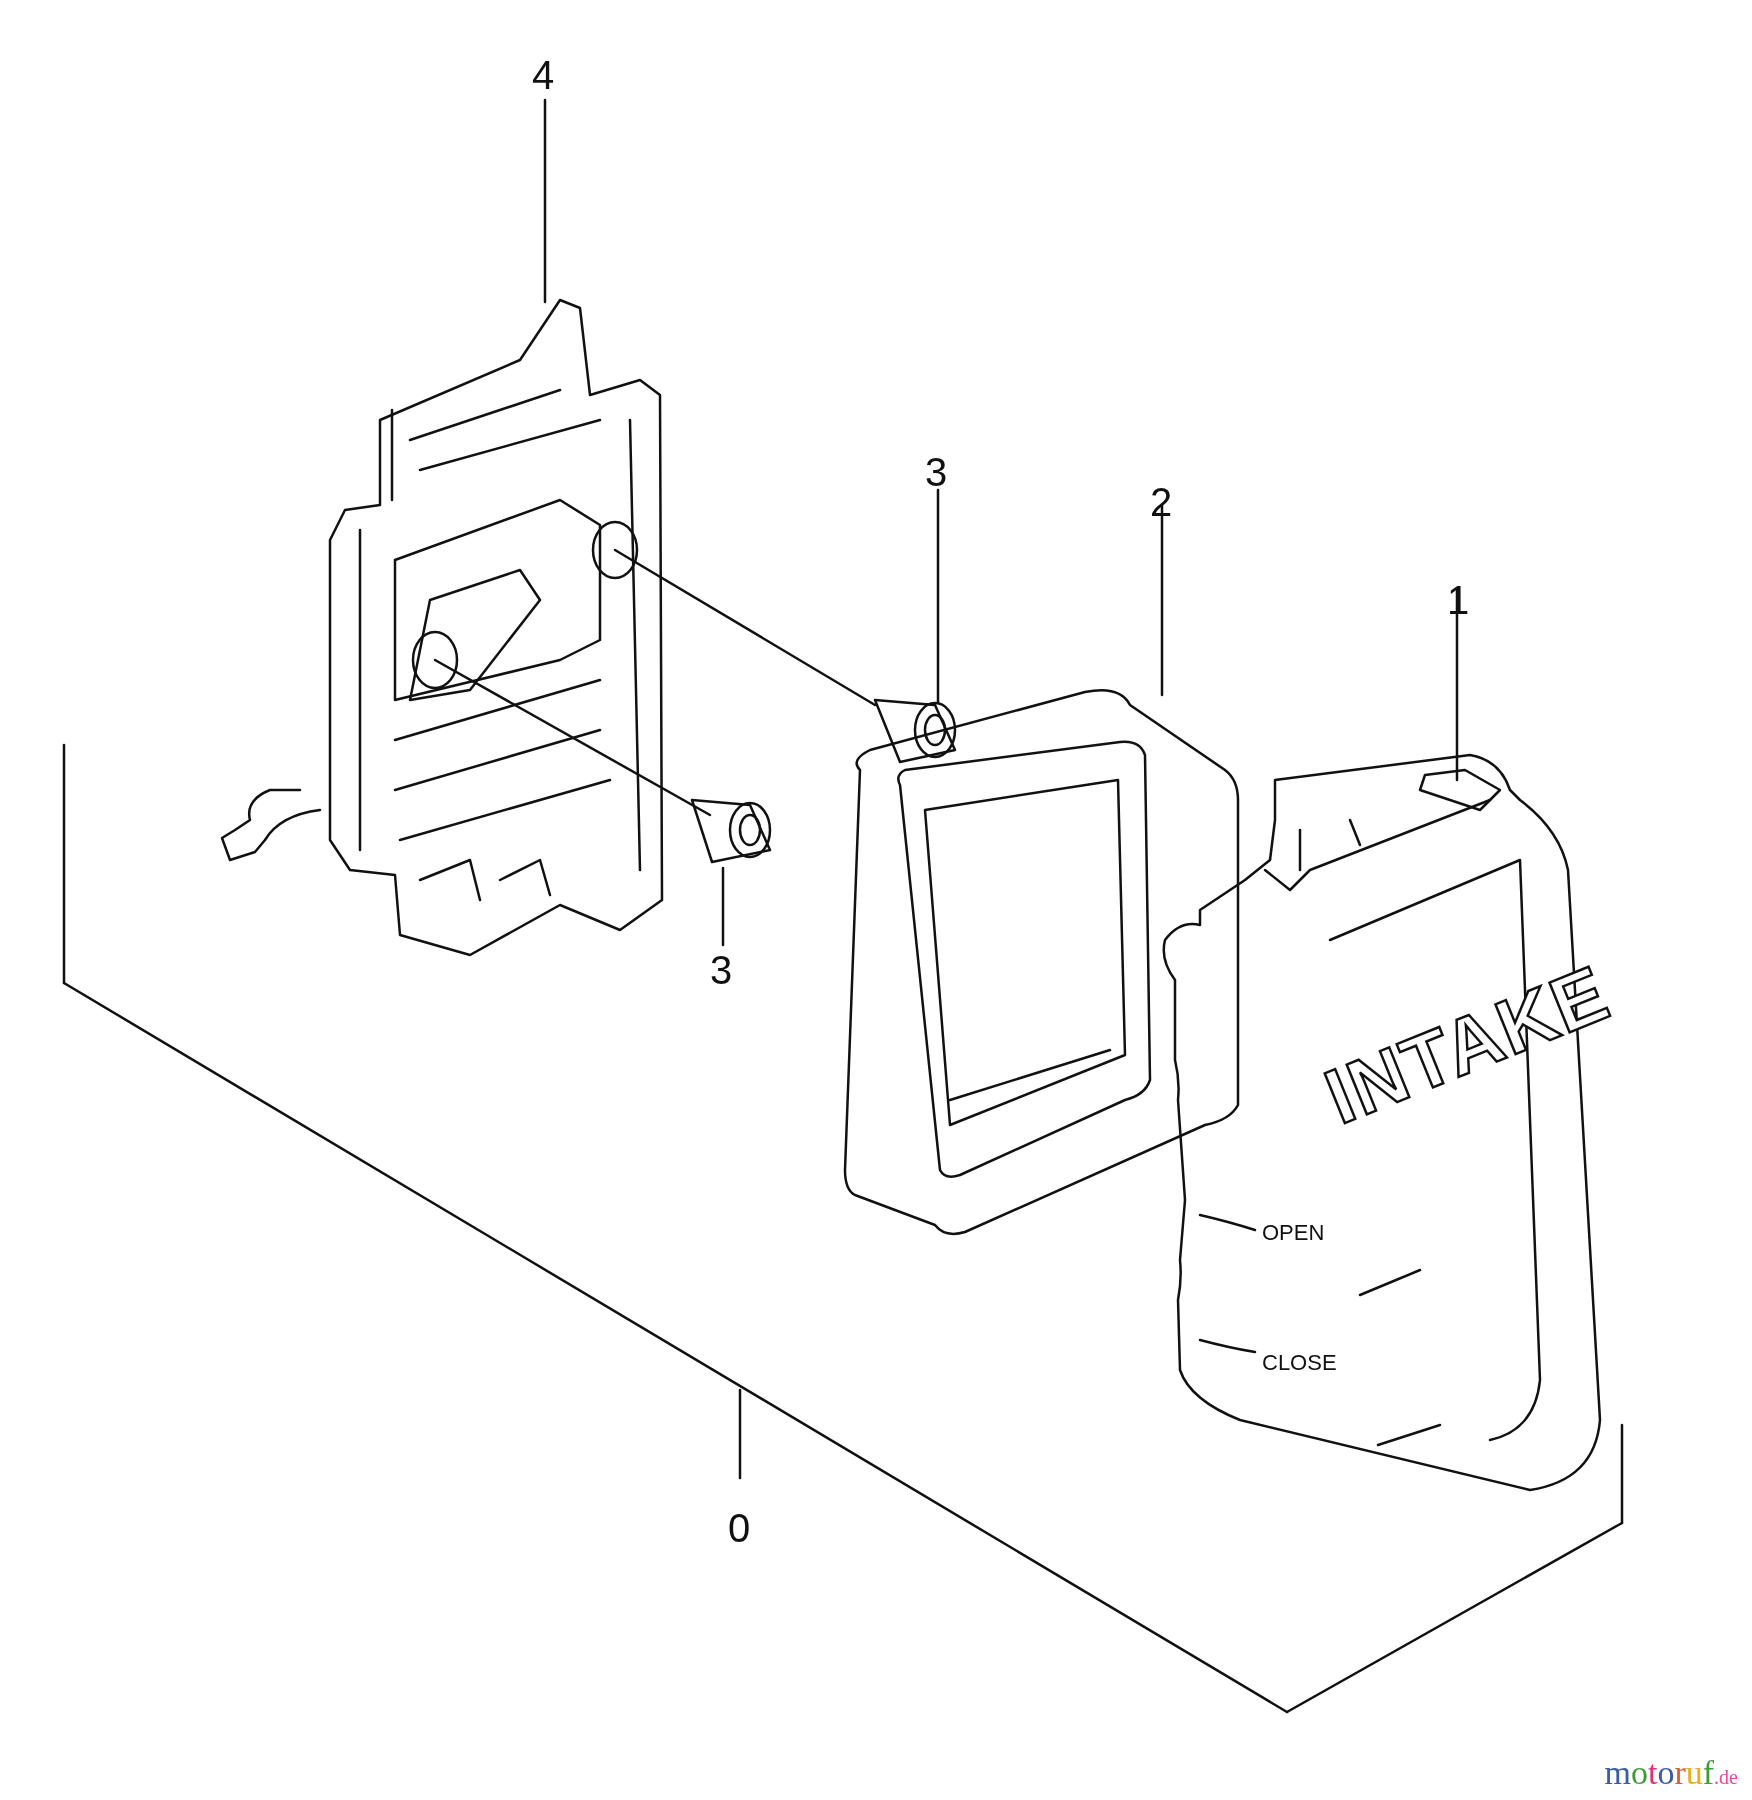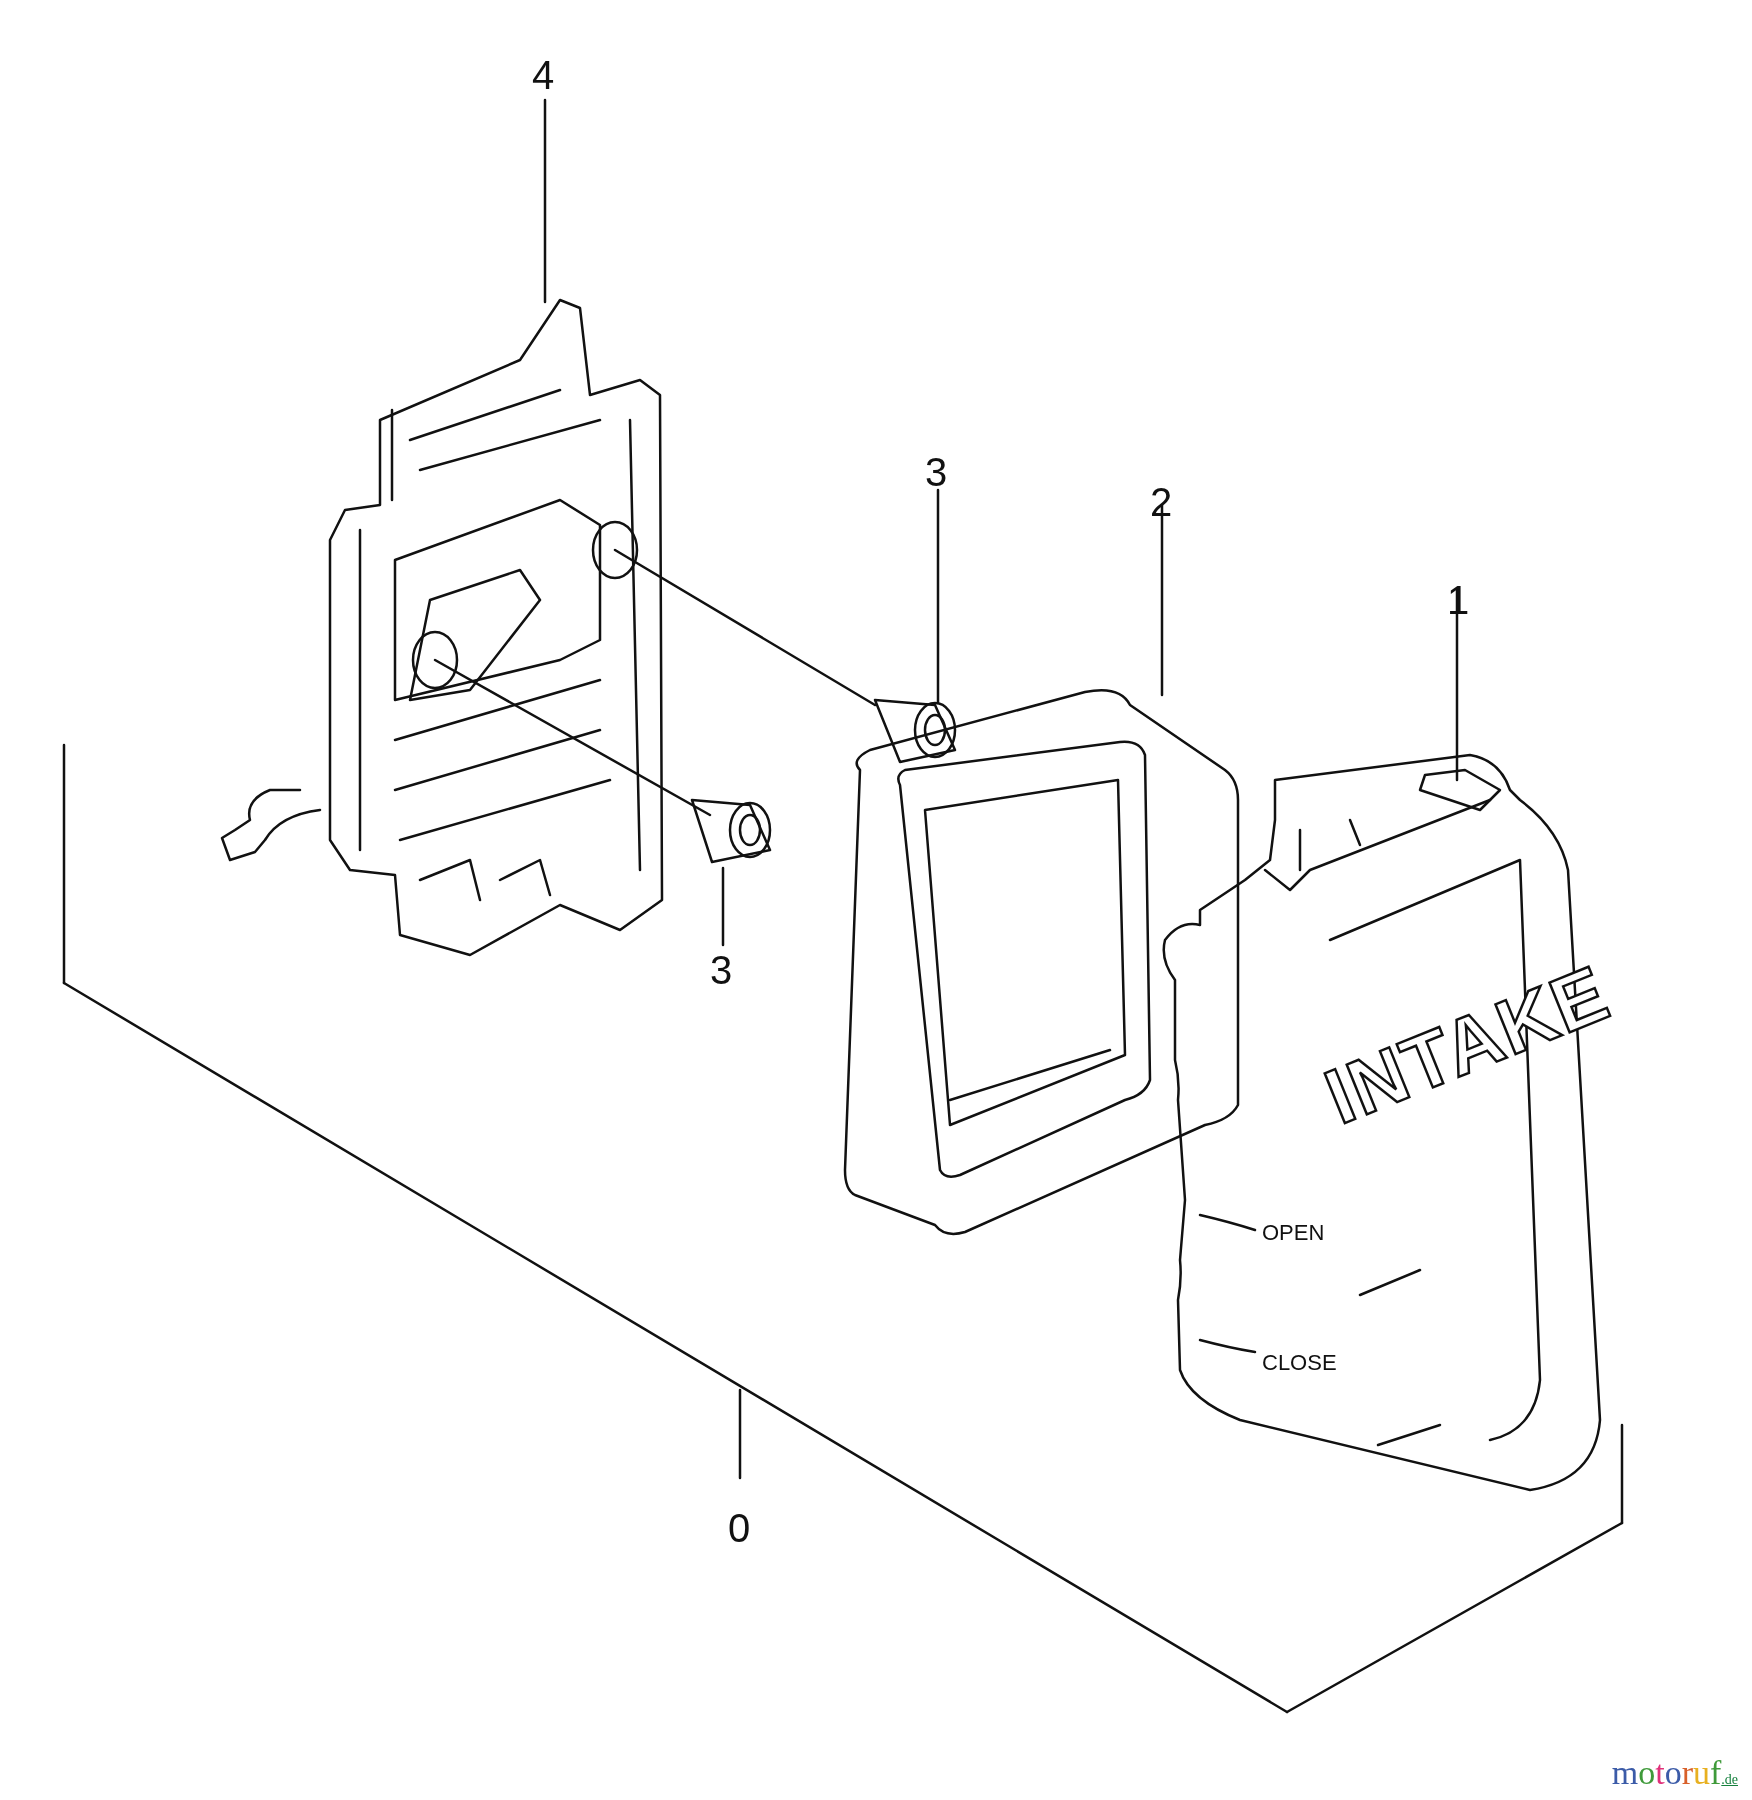--- a/index.html
+++ b/index.html
@@ -1,21 +1,21 @@
 <!DOCTYPE html>
 <html><head>
 <meta charset="utf-8">
 <style>
   html,body{margin:0;padding:0;background:#ffffff;}
   body{width:1752px;height:1800px;position:relative;overflow:hidden;font-family:"Liberation Sans",sans-serif;}
   #diagram{position:absolute;left:0;top:0;width:1752px;height:1800px;}
   .callout{position:absolute;font-family:"Liberation Sans",sans-serif;font-size:40px;color:#111;line-height:1;}
   .stencil{font-family:"Liberation Sans",sans-serif;}
   #watermark{position:absolute;right:14px;bottom:8px;font-family:"Liberation Serif",serif;font-size:34px;letter-spacing:0px;}
-  #watermark .tld{font-size:14px;color:#15803d;text-decoration:underline;}
+  #watermark .tld{font-size:20px;color:#ec4899;}
 </style>
 </head>
 <body>
 
 <div id="diagram">
   <svg width="1752" height="1800" viewBox="0 0 1752 1800" xmlns="http://www.w3.org/2000/svg">
     <g fill="none" stroke="#111" stroke-width="2.5" stroke-linejoin="round" stroke-linecap="round">
 
       <g>
         <line x1="64" y1="745" x2="64" y2="983"></line>

